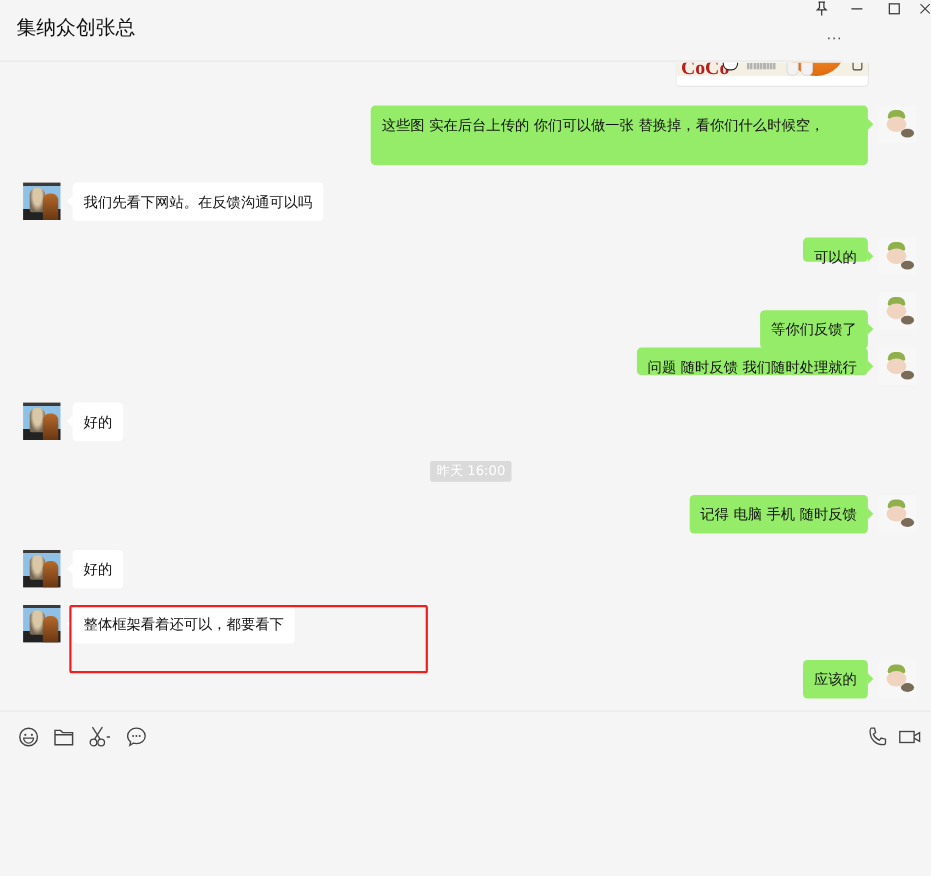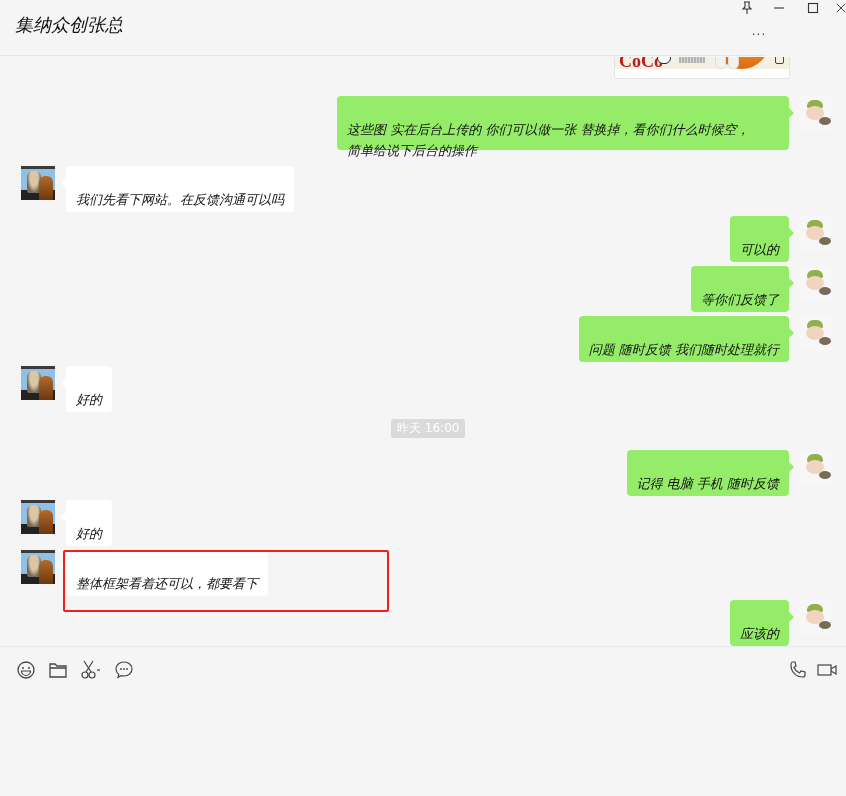--- a/index.html
+++ b/index.html
@@ -1,19 +1,19 @@
 <!DOCTYPE html>
 <html><head>
 <meta charset="utf-8">
 <style>
   * { box-sizing: border-box; margin: 0; padding: 0; }
   html, body { width: 846px; height: 796px; overflow: hidden; background: #f5f5f5; }
   body { font-family: "DejaVu Sans", "Liberation Sans", sans-serif; color: #1a1a1a; position: relative; }
 
-  .titlebar { position: absolute; left: 0; top: 0; width: 766px; height: 56px; border-bottom: 1px solid #e7e7e7; background: #f5f5f5; font-style: italic; }
+  .titlebar { position: absolute; left: 0; top: 0; width: 766px; height: 56px; border-bottom: 1px solid #e7e7e7; background: #f5f5f5; }
   .title { position: absolute; left: 15px; top: 13px; font-size: 18px; color: #111; }
   .winctl { position: absolute; top: 0; height: 16px; width: 20px; display: flex; align-items: center; justify-content: center; color: #333; font-size: 12px; }
   .winctl svg { display: block; }
   .more-dots { position: absolute; right: 0; top: 28px; font-size: 12px; color: #444; letter-spacing: 1px; }
 
   .chat { position: absolute; left: 0; top: 57px; width: 846px; height: 589px; overflow: hidden; }
 
   .img-msg { position: absolute; left: 614px; top: -6px; width: 176px; height: 28px; background: #fff; border-radius: 0 0 4px 4px; border: 1px solid #e4e4e4; border-top: none; overflow: hidden; }
   .img-msg .banner { position: absolute; left: 0; top: 0; width: 176px; height: 18px; background: #f4f0e3; }
   .img-msg .coco { position: absolute; left: 4px; top: 0px; font-family: Liberation Serif, serif; font-weight: bold; font-size: 18px; color: #b91c1c; }
@@ -28,21 +28,21 @@
   .avatar { position: absolute; width: 34px; height: 34px; overflow: hidden; }
   .avatar.left { left: 21px; }
   .avatar.right { left: 799px; }
   .av-other { background: linear-gradient(180deg, #3c3a38 0 8%, #8fc1e6 8% 70%, #222 70% 100%); }
   .av-other::before { content: ""; position: absolute; left: 6px; top: 5px; width: 14px; height: 22px; background: radial-gradient(ellipse at 50% 30%, #d9c7a5 0 40%, #7a6a55 70%); border-radius: 6px 6px 2px 2px; }
   .av-other::after { content: ""; position: absolute; left: 18px; top: 10px; width: 14px; height: 24px; background: linear-gradient(180deg,#b46a2a,#6a3712); border-radius: 6px 6px 0 0; }
   .av-me { background: #f7f7f7; }
   .av-me::before { content: ""; position: absolute; left: 8px; top: 4px; width: 16px; height: 8px; background: #8fb04a; border-radius: 8px 8px 2px 2px; }
   .av-me::after { content: ""; position: absolute; left: 7px; top: 10px; width: 18px; height: 14px; background: #f0d4c0; border-radius: 50%; box-shadow: 10px 8px 0 -3px #7a6a58; }
 
-  .bubble { position: absolute; border-radius: 4px; font-size: 13px; line-height: 21px; padding: 23px 10px; white-space: nowrap; font-style: italic; }
+  .bubble { position: absolute; border-radius: 4px; font-size: 13px; line-height: 21px; padding: 8px 10px; white-space: nowrap; }
   .bubble.me { background: #95ec69; color: #111; }
   .bubble.other { background: #ffffff; color: #111; }
   .bubble.me::after { content: ""; position: absolute; right: -5px; top: 12px; width: 0; height: 0; border-top: 5px solid transparent; border-bottom: 5px solid transparent; border-left: 5px solid #95ec69; }
   .bubble.other::before { content: ""; position: absolute; left: -5px; top: 12px; width: 0; height: 0; border-top: 5px solid transparent; border-bottom: 5px solid transparent; border-right: 5px solid #ffffff; }
 
   .timestamp { position: absolute; left: 391px; top: 362px; height: 19px; padding: 0 6px; background: #dadada; color: #fff; font-size: 12px; line-height: 19px; border-radius: 2px; }
 
   .highlight { position: absolute; left: 63px; top: 493px; width: 326px; height: 62px; border: 2px solid #f21d1d; border-radius: 2px; pointer-events: none; }
 
   .toolbar { position: absolute; left: 0; top: 646px; width: 846px; height: 46px; border-top: 1px solid #e7e7e7; }
@@ -89,41 +89,40 @@
       </div>
     <span class="coco">CoCo</span>
     <div class="face"></div>
     <div class="blurtext"></div>
     <div class="icn"></div>
   </div>
 
   <div class="row" style="top:39px;">
     <div class="bubble me" style="left:337px;top:0;width:452px;height:54px;">
       <div>这些图 实在后台上传的 你们可以做一张 替换掉，看你们什么时候空，</div>
-      <div>简单给说下后台的操作</div>
     </div>
     <div class="avatar right av-me" style="top:0;"></div>
   </div>
 
   <div class="row" style="top:109px;">
     <div class="avatar left av-other" style="top:0;"></div>
     <div class="bubble other" style="left:66px;top:0;height:35px;">
       <span>我们先看下网站。在反馈沟通可以吗</span>
     </div>
   </div>
 
   <div class="row" style="top:159px;">
-    <div class="bubble me" style="right:57px;top:0;height:43px;">
+    <div class="bubble me" style="right:57px;top:0;height:22px;">
       <span>可以的</span>
     </div>
     <div class="avatar right av-me" style="top:0;"></div>
   </div>
 
   <div class="row" style="top:209px;">
-    <div class="bubble me" style="right:57px;top:0;height:35px;">
+    <div class="bubble me" style="right:57px;top:16px;height:35px;">
       <span>等你们反馈了</span>
     </div>
     <div class="avatar right av-me" style="top:0;"></div>
   </div>
 
   <div class="row" style="top:259px;">
     <div class="bubble me" style="right:57px;top:0;height:25px;">
       <span>问题 随时反馈  我们随时处理就行</span>
     </div>
     <div class="avatar right av-me" style="top:0;"></div>

